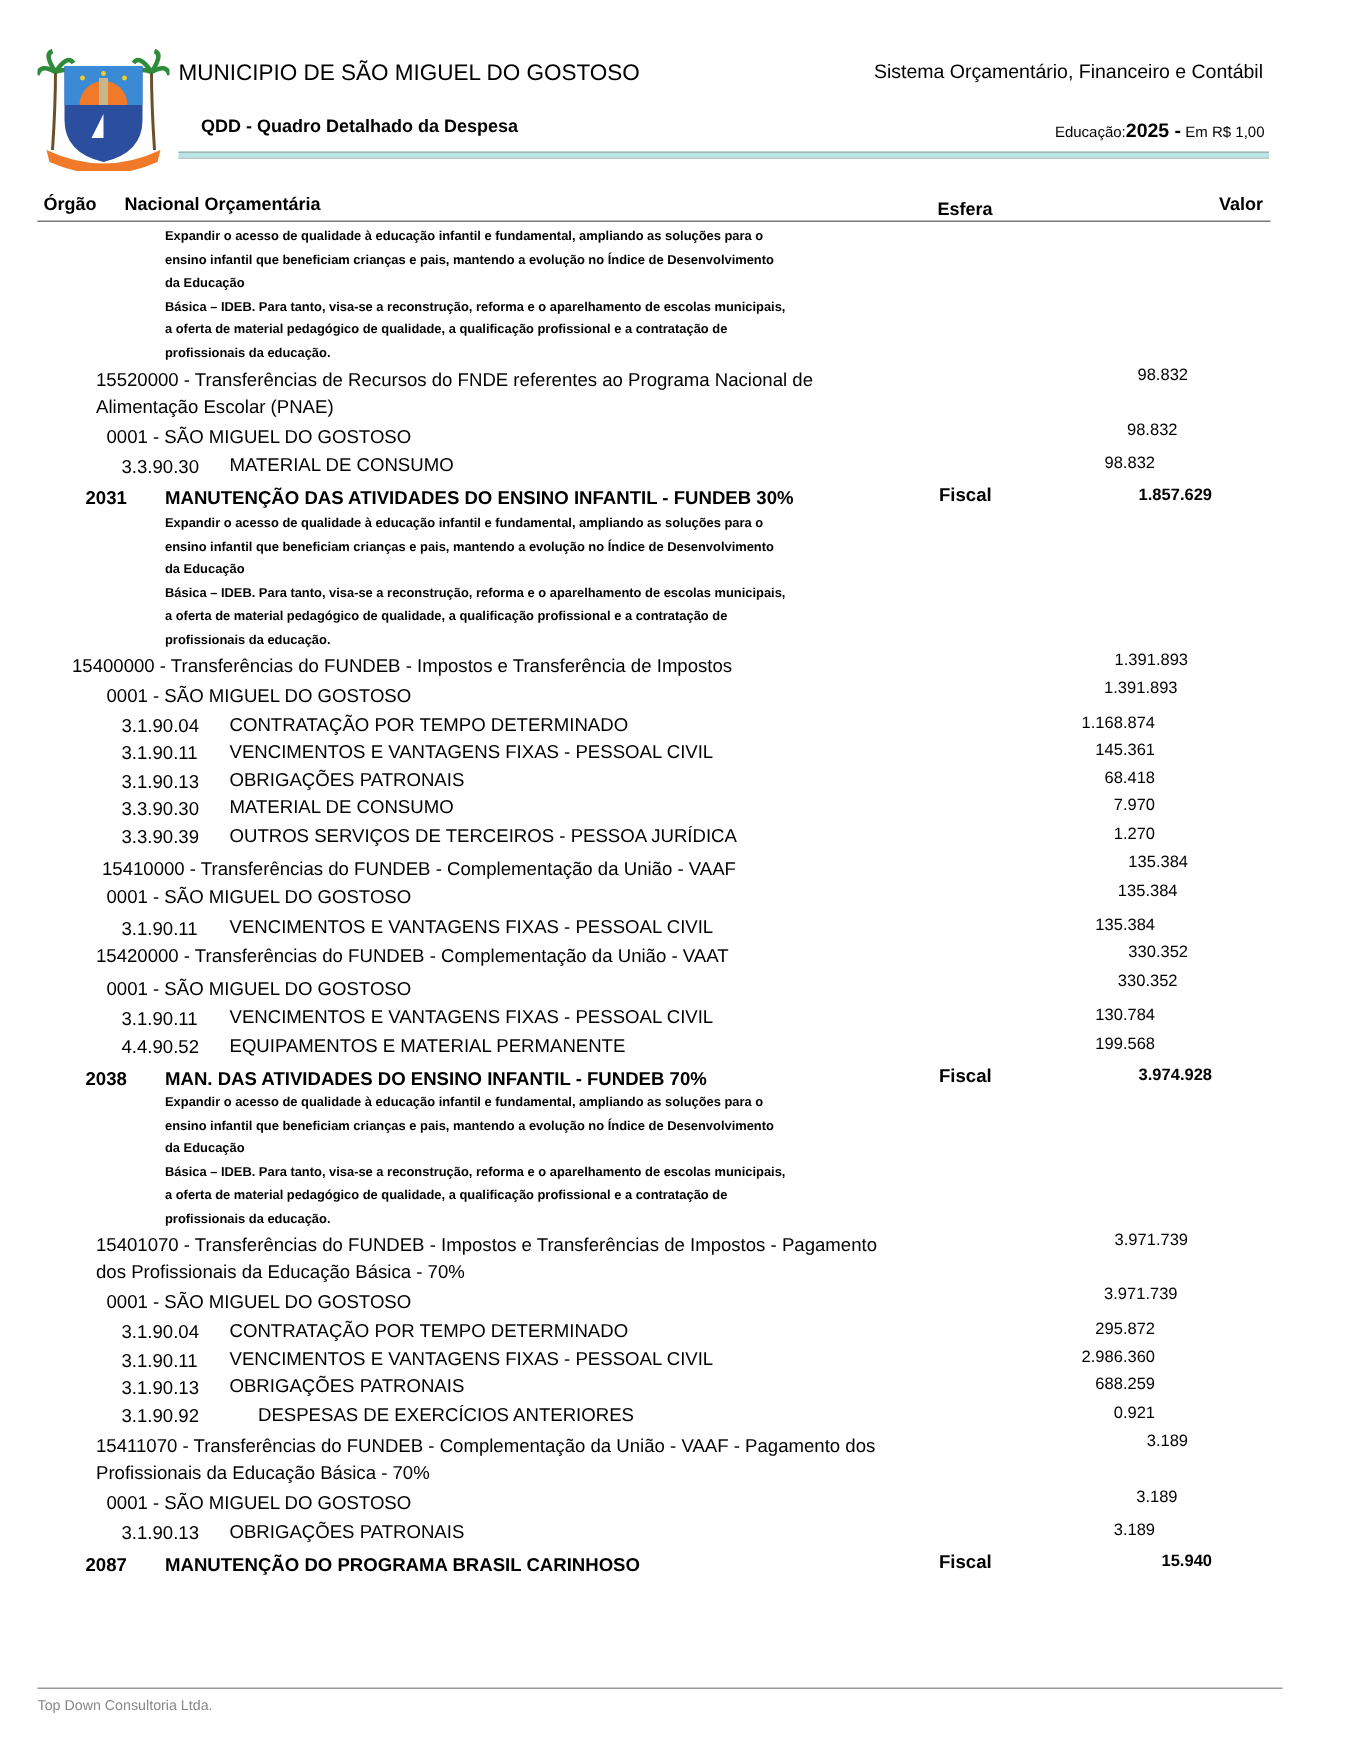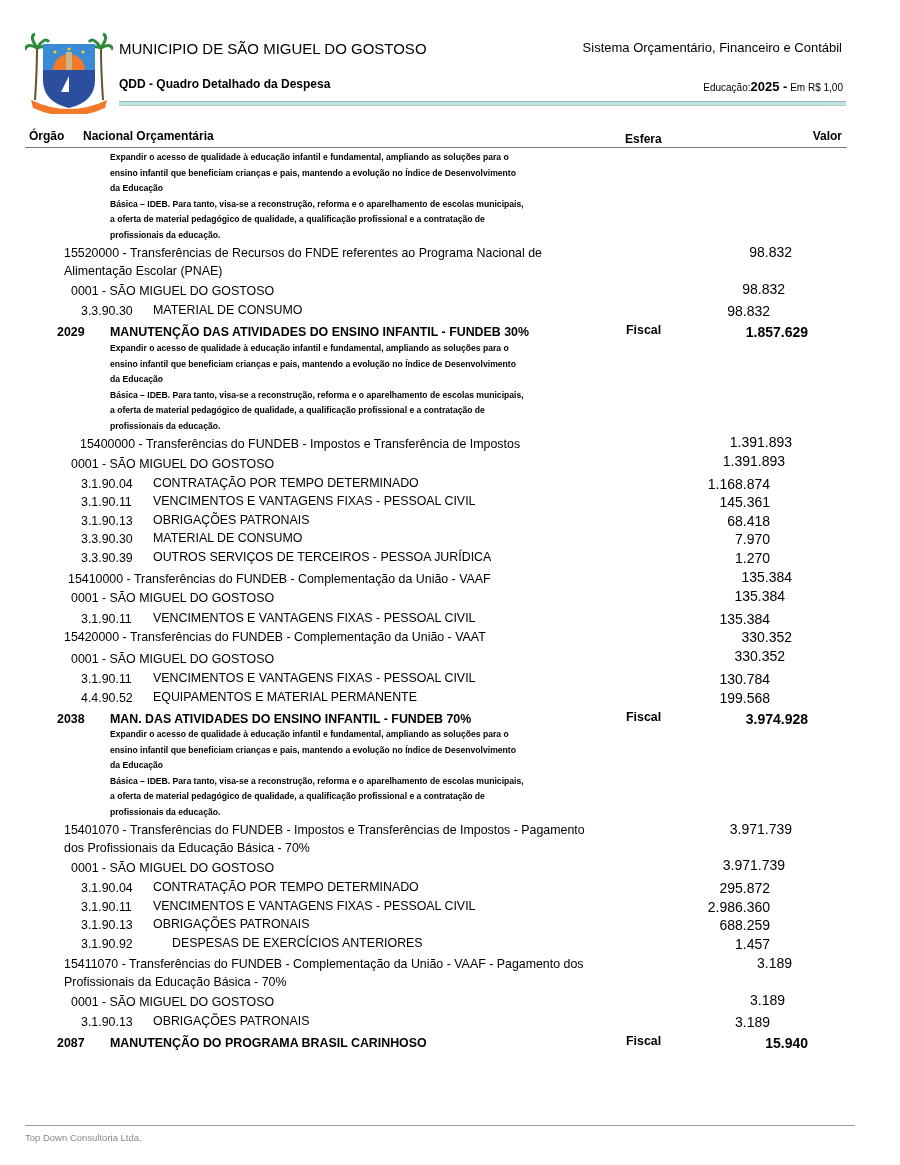--- a/index.html
+++ b/index.html
@@ -4,35 +4,35 @@
 <style>
   html, body { margin:0; padding:0; background:#ffffff; }
   body { width:900px; height:1165px; position:relative; overflow:hidden;
          font-family:"Liberation Sans", sans-serif; color:#000; }
   .abs { position:absolute; white-space:nowrap; }
 
   
   .logo { position:absolute; left:25px; top:30px; width:88px; height:84px; }
   .muni { left:119px; top:40px; font-size:15px; }
   .sys  { right:58px; top:40px; font-size:13px; }
-  .qdd  { left:119px; top:77px; font-size:12px; font-weight:bold; }
+  .qdd  { left:134px; top:77px; font-size:12px; font-weight:bold; }
   .exer { right:57px; top:79px; font-size:10px; }
   .exer b { font-size:13px; font-weight:bold; }
   .hdr-line { position:absolute; left:119px; top:101px; width:727px; height:3px;
               background:#b8e6e6; border-top:1px solid #a8b4b4; border-bottom:1px solid #c0c8c8; }
 
   
   .colh { font-size:12px; font-weight:bold; top:129px; }
   .colh-line { position:absolute; left:25px; top:147px; width:822px; height:1px; background:#777; }
 
   
   .desc { font-size:8.6px; font-weight:bold; line-height:15.5px; left:110px; width:510px; white-space:normal; }
   .row { font-size:12.4px; }
   .bold { font-weight:bold; }
-  .val { text-align:left; font-size:14px; }
+  .val { text-align:left; font-size:11px; }
 
   .foot-line { position:absolute; left:25px; top:1125px; width:830px; height:1px; background:#999; }
   .foot { left:25px; top:1132px; font-size:9.5px; color:#888; }
 </style>
 </head>
 <body>
 
 <svg class="logo" viewBox="0 0 88 84">
 
   <path d="M10 70 Q12 40 12 18" stroke="#6b4f2a" stroke-width="2" fill="none"></path>
@@ -77,35 +77,35 @@
 <div class="abs row" style="left:64px; top:264px;">Alimentação Escolar (PNAE)</div>
 <div class="abs val" style="right:108px; top:244px;">98.832</div>
 
 <div class="abs row" style="left:71px; top:284px;">0001 - SÃO MIGUEL DO GOSTOSO</div>
 <div class="abs val" style="right:115px; top:281px;">98.832</div>
 
 <div class="abs row" style="left:81px; top:304px;">3.3.90.30</div>
 <div class="abs row" style="left:153px; top:303px;">MATERIAL DE CONSUMO</div>
 <div class="abs val" style="right:130px; top:303px;">98.832</div>
 
-<div class="abs row bold" style="left:57px; top:325px;">2029</div>
+<div class="abs row bold" style="left:57px; top:325px;">2031</div>
 <div class="abs row bold" style="left:110px; top:325px;">MANUTENÇÃO DAS ATIVIDADES DO ENSINO INFANTIL - FUNDEB 30%</div>
 <div class="abs row bold" style="left:626px; top:323px;">Fiscal</div>
 <div class="abs val bold" style="right:92px; top:324px;">1.857.629</div>
 
 <div class="abs desc" style="top:341px;">
   <div>Expandir o acesso de qualidade à educação infantil e fundamental, ampliando as soluções para o</div>
   <div>ensino infantil que beneficiam crianças e pais, mantendo a evolução no Índice de Desenvolvimento</div>
   <div>da Educação</div>
   <div>Básica – IDEB. Para tanto, visa-se a reconstrução, reforma e o aparelhamento de escolas municipais,</div>
   <div>a oferta de material pedagógico de qualidade, a qualificação profissional e a contratação de</div>
   <div>profissionais da educação.</div>
 </div>
 
-<div class="abs row" style="left:80px; top:437px;">15400000 - Transferências do FUNDEB - Impostos e Transferência de Impostos</div>
+<div class="abs row" style="left:48px; top:437px;">15400000 - Transferências do FUNDEB - Impostos e Transferência de Impostos</div>
 <div class="abs val" style="right:108px; top:434px;">1.391.893</div>
 
 <div class="abs row" style="left:71px; top:457px;">0001 - SÃO MIGUEL DO GOSTOSO</div>
 <div class="abs val" style="right:115px; top:453px;">1.391.893</div>
 
 <div class="abs row" style="left:81px; top:477px;">3.1.90.04</div>
 <div class="abs row" style="left:153px; top:476px;">CONTRATAÇÃO POR TEMPO DETERMINADO</div>
 <div class="abs val" style="right:130px; top:476px;">1.168.874</div>
 
 <div class="abs row" style="left:81px; top:495px;">3.1.90.11</div>
@@ -170,21 +170,21 @@
 <div class="abs row" style="left:81px; top:900px;">3.1.90.11</div>
 <div class="abs row" style="left:153px; top:899px;">VENCIMENTOS E VANTAGENS FIXAS - PESSOAL CIVIL</div>
 <div class="abs val" style="right:130px; top:899px;">2.986.360</div>
 
 <div class="abs row" style="left:81px; top:918px;">3.1.90.13</div>
 <div class="abs row" style="left:153px; top:917px;">OBRIGAÇÕES PATRONAIS</div>
 <div class="abs val" style="right:130px; top:917px;">688.259</div>
 
 <div class="abs row" style="left:81px; top:937px;">3.1.90.92</div>
 <div class="abs row" style="left:153px; top:936px;margin-left:19px;">DESPESAS DE EXERCÍCIOS ANTERIORES</div>
-<div class="abs val" style="right:130px; top:936px;">1.457</div>
+<div class="abs val" style="right:130px; top:936px;">0.921</div>
 
 <div class="abs row" style="left:64px; top:957px;">15411070 - Transferências do FUNDEB - Complementação da União - VAAF - Pagamento  dos</div>
 <div class="abs row" style="left:64px; top:975px;">Profissionais da Educação Básica - 70%</div>
 <div class="abs val" style="right:108px; top:955px;">3.189</div>
 <div class="abs row" style="left:71px; top:995px;">0001 - SÃO MIGUEL DO GOSTOSO</div>
 <div class="abs val" style="right:115px; top:992px;">3.189</div>
 <div class="abs row" style="left:81px; top:1015px;">3.1.90.13</div>
 <div class="abs row" style="left:153px; top:1014px;">OBRIGAÇÕES PATRONAIS</div>
 <div class="abs val" style="right:130px; top:1014px;">3.189</div>
 

